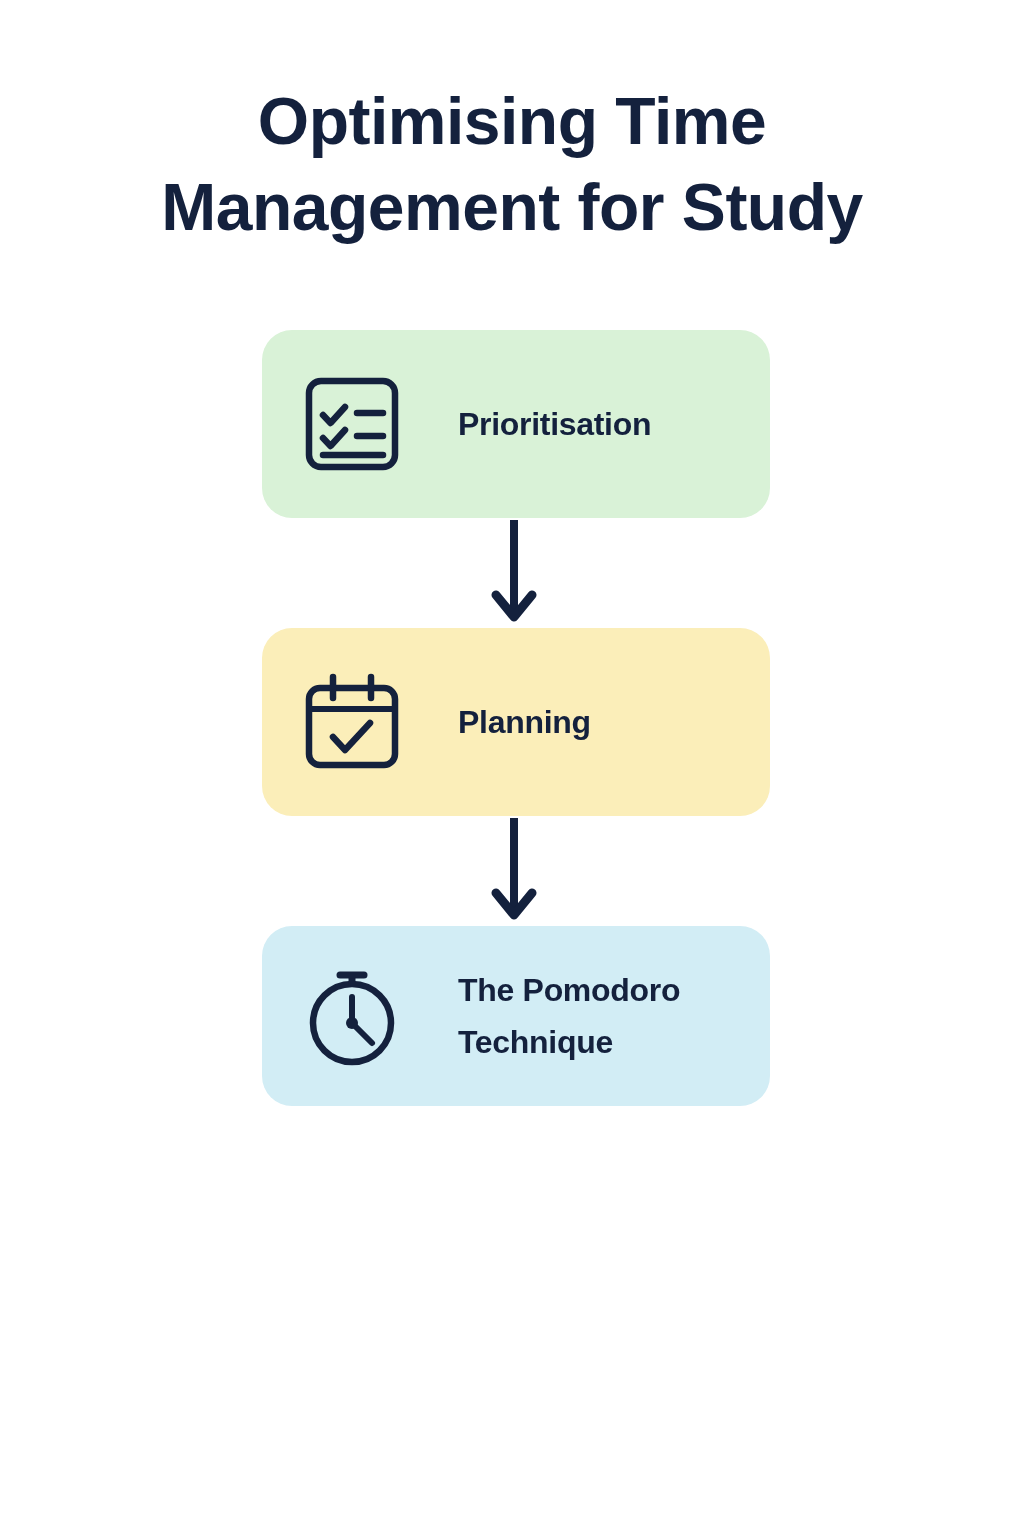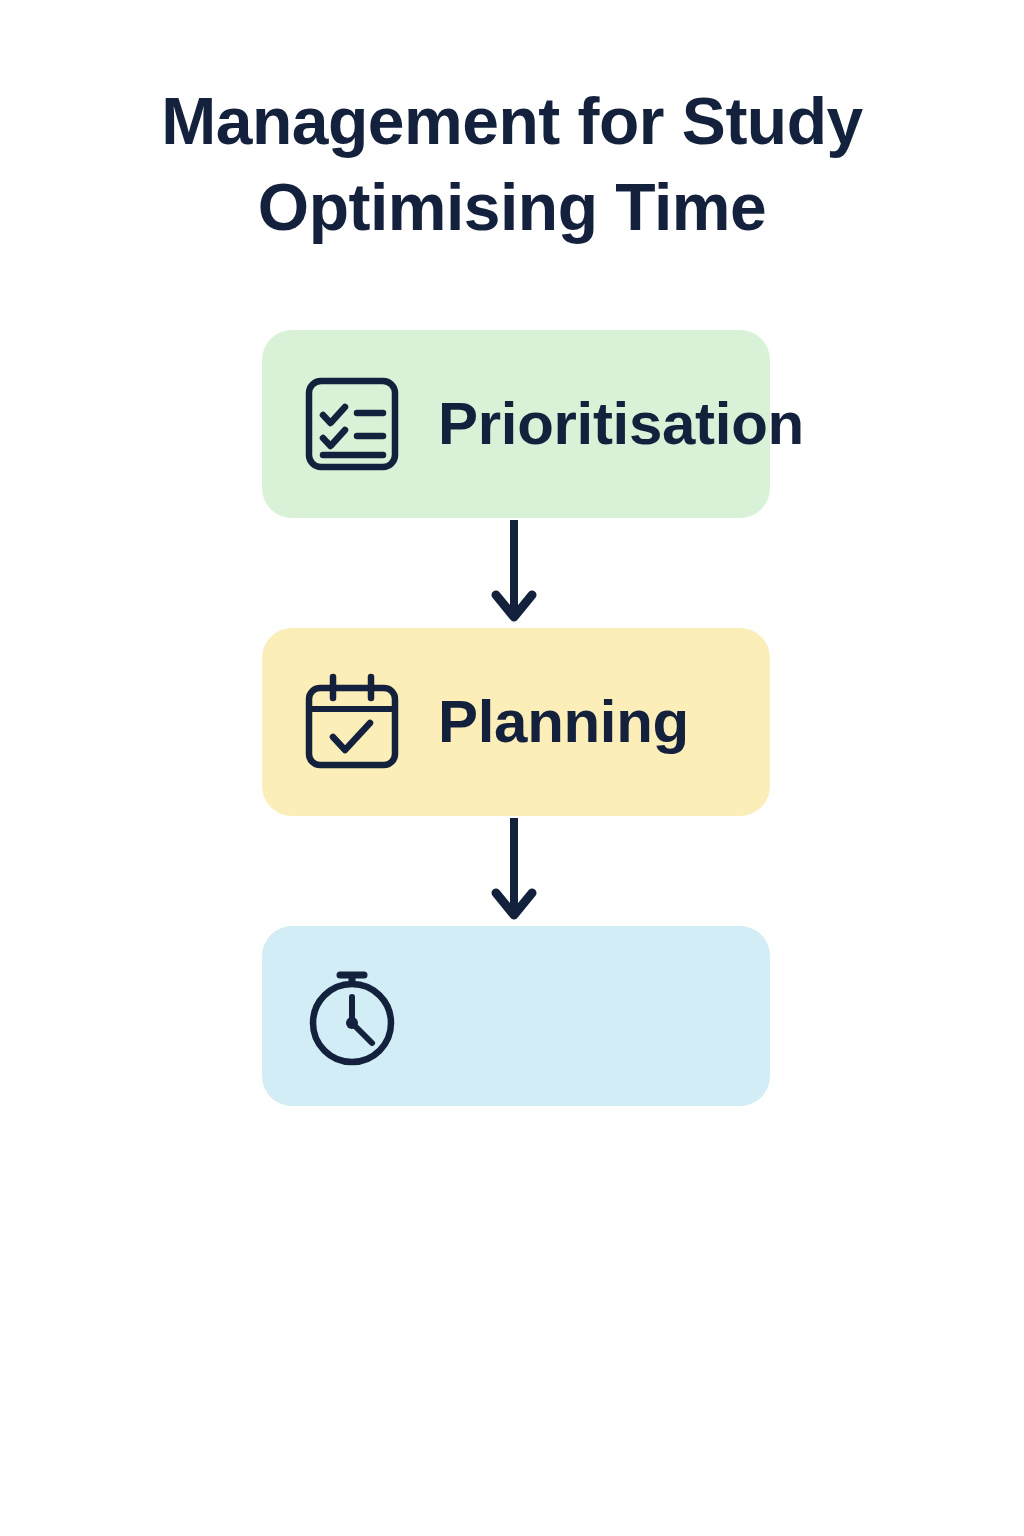--- a/index.html
+++ b/index.html
@@ -64,25 +64,25 @@
     align-items: center;
     justify-content: center;
   }
   .card-icon svg {
     display: block;
     width: 100px;
     height: 100px;
   }
 
   .card-label {
-    margin-left: 34px;
+    margin-left: 54px;
     color: #14213d;
     font-family: "Liberation Sans", sans-serif;
     font-weight: bold;
-    font-size: 60px;
+    font-size: 32px;
     line-height: 52px;
     letter-spacing: -0.3px;
     white-space: pre-line;
   }
 
   
   .arrow {
     height: 110px;
     position: relative;
   }
@@ -92,22 +92,22 @@
     top: 0;
     width: 60px;
     height: 110px;
     display: block;
   }
 </style>
 </head>
 <body>
 
 <div class="title">
+  <span class="line">Optimising Time</span>
   <span class="line">Management for Study</span>
-  <span class="line">Optimising Time</span>
 </div>
 
 <div class="flow">
 
   <div class="card green">
     <span class="card-icon">
       <svg viewBox="0 0 100 100" fill="none" xmlns="http://www.w3.org/2000/svg">
         <rect x="7" y="7" width="86" height="86" rx="12" ry="12" stroke="#14213d" stroke-width="6.5"></rect>
         <path d="M21 41 l7.5 8 L43 33" stroke="#14213d" stroke-width="6.5" stroke-linecap="round" stroke-linejoin="round"></path>
         <path d="M21 64 l7.5 8 L43 56" stroke="#14213d" stroke-width="6.5" stroke-linecap="round" stroke-linejoin="round"></path>
@@ -150,15 +150,17 @@
     <span class="card-icon">
       <svg viewBox="0 0 100 100" fill="none" xmlns="http://www.w3.org/2000/svg">
         <circle cx="50" cy="57" r="39" stroke="#14213d" stroke-width="6.5"></circle>
         <line x1="50" y1="11" x2="50" y2="19" stroke="#14213d" stroke-width="7"></line>
         <line x1="38" y1="9" x2="62" y2="9" stroke="#14213d" stroke-width="7" stroke-linecap="round"></line>
         <line x1="50" y1="31" x2="50" y2="57" stroke="#14213d" stroke-width="6" stroke-linecap="round"></line>
         <line x1="50" y1="57" x2="70" y2="77" stroke="#14213d" stroke-width="6" stroke-linecap="round"></line>
         <circle cx="50" cy="57" r="6" fill="#14213d"></circle>
       </svg>
     </span>
+    <span class="card-label">The Pomodoro
+Technique</span>
   </div>
 
 </div>
 
 </body></html>

